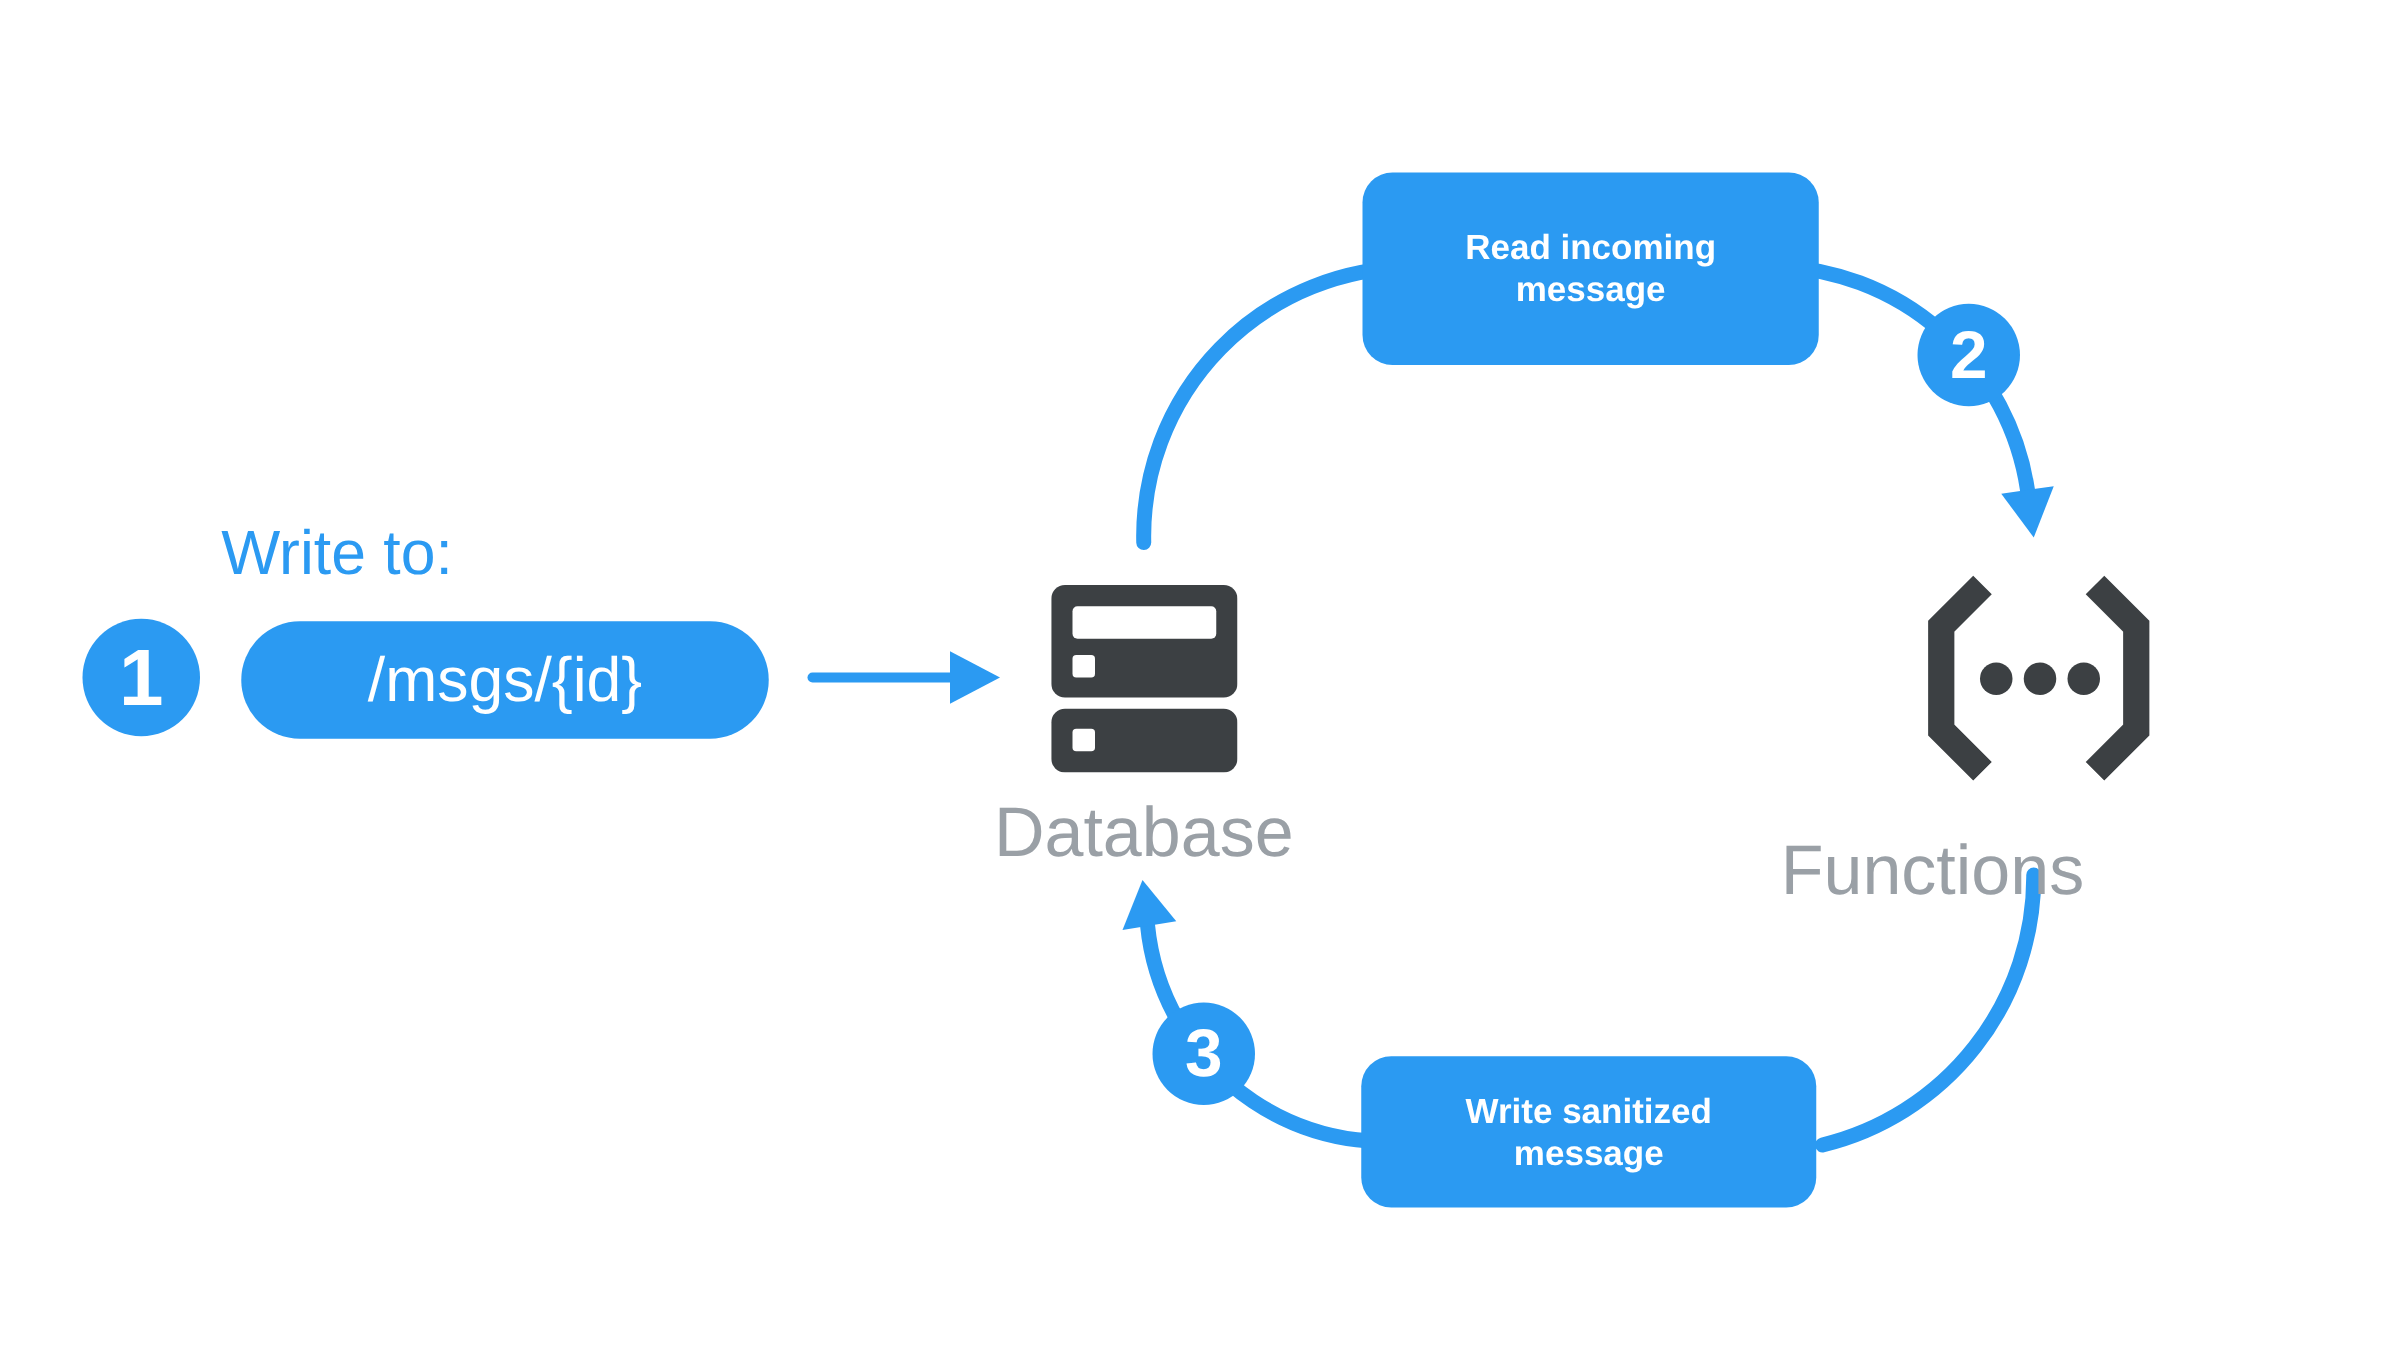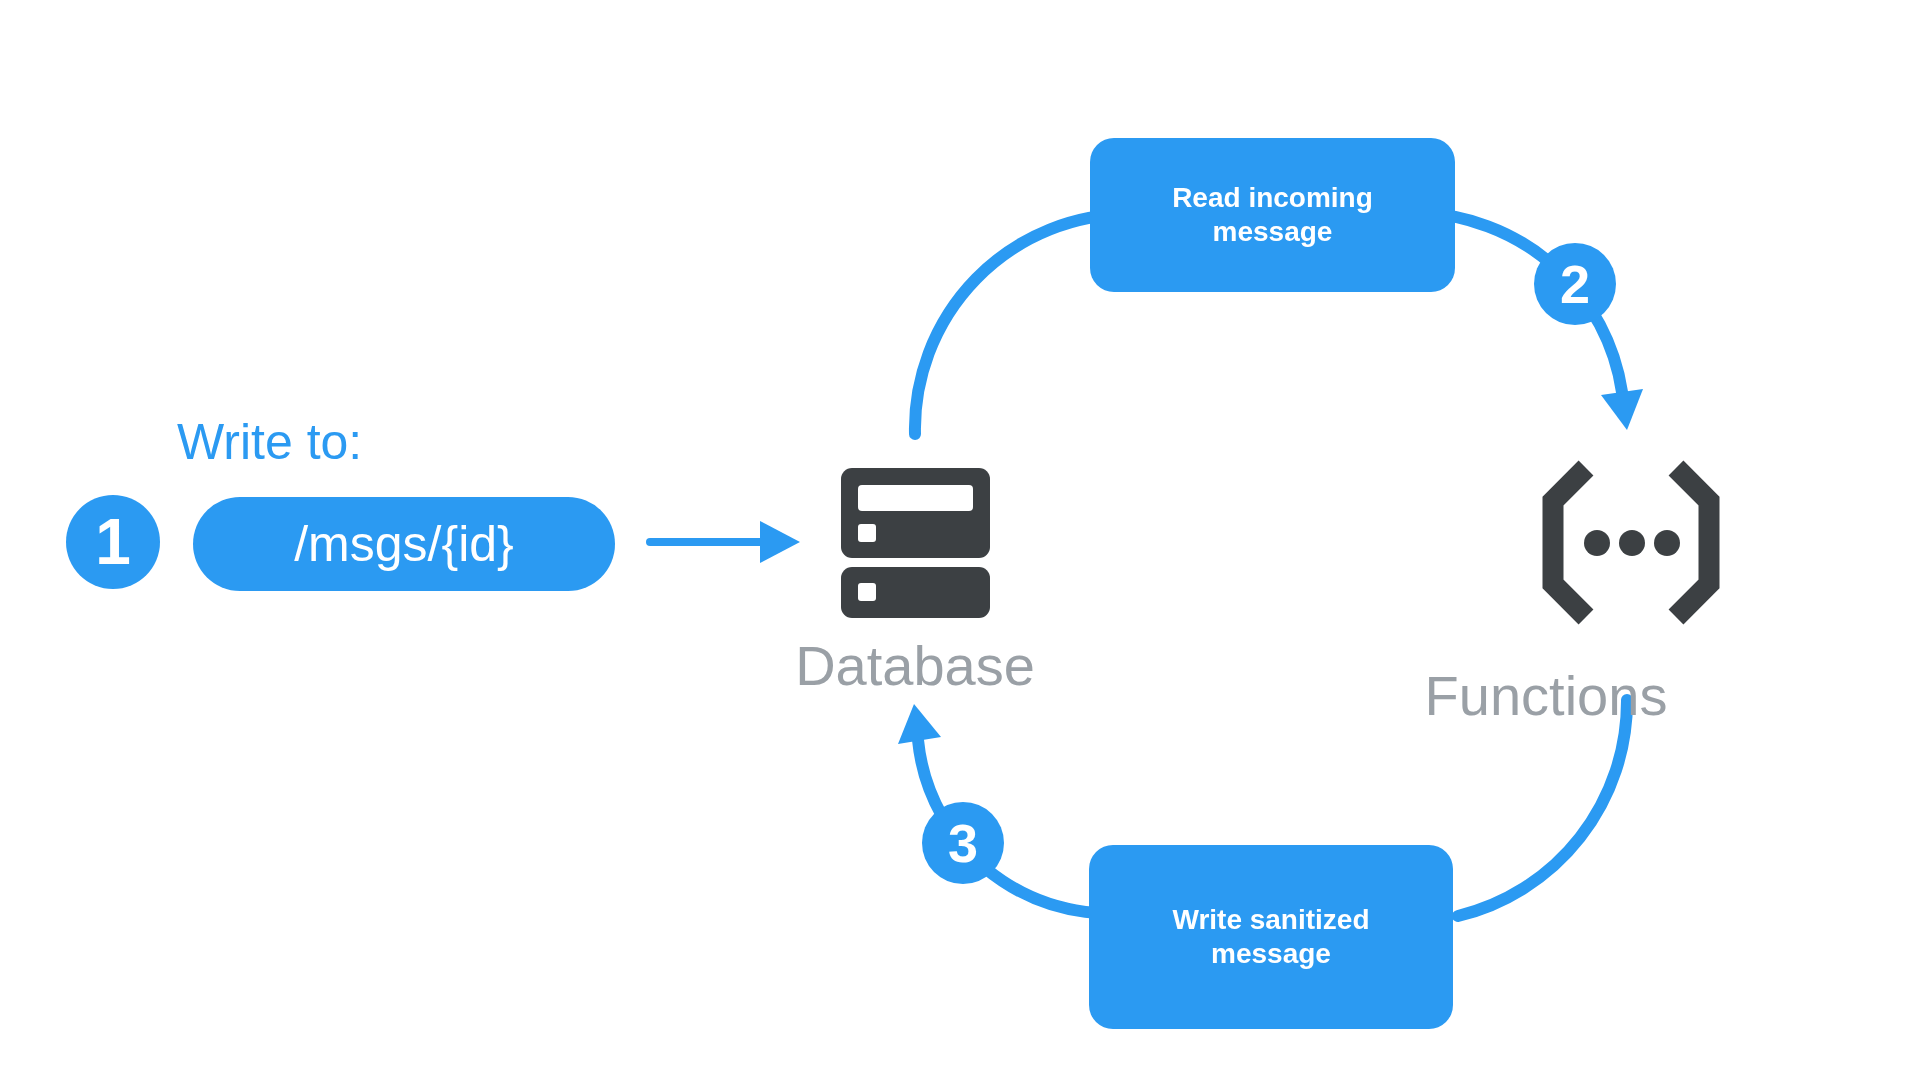--- a/index.html
+++ b/index.html
@@ -87,21 +87,21 @@
     justify-content: center;
     text-align: center;
     font-weight: bold;
     font-size: 28px;
     line-height: 1.2;
     z-index: 2;
     padding: 0 28px;
     box-sizing: border-box;
   }
   .flow-box-top    { left: 1090px; top: 138px; width: 365px; height: 154px; }
-  .flow-box-bottom { left: 1089px; top: 845px; width: 364px; height: 184px; }
+  .flow-box-bottom { left: 1089px; top: 845px; width: 364px; height: 121px; }
 
   .node-icon { position: absolute; z-index: 2; }
   .db-icon { left: 841px; top: 468px; }
   .fn-icon { left: 1540px; top: 458px; }
 
   .node-label {
     position: absolute;
     color: var(--node-label-gray);
     font-size: 56px;
     text-align: center;

